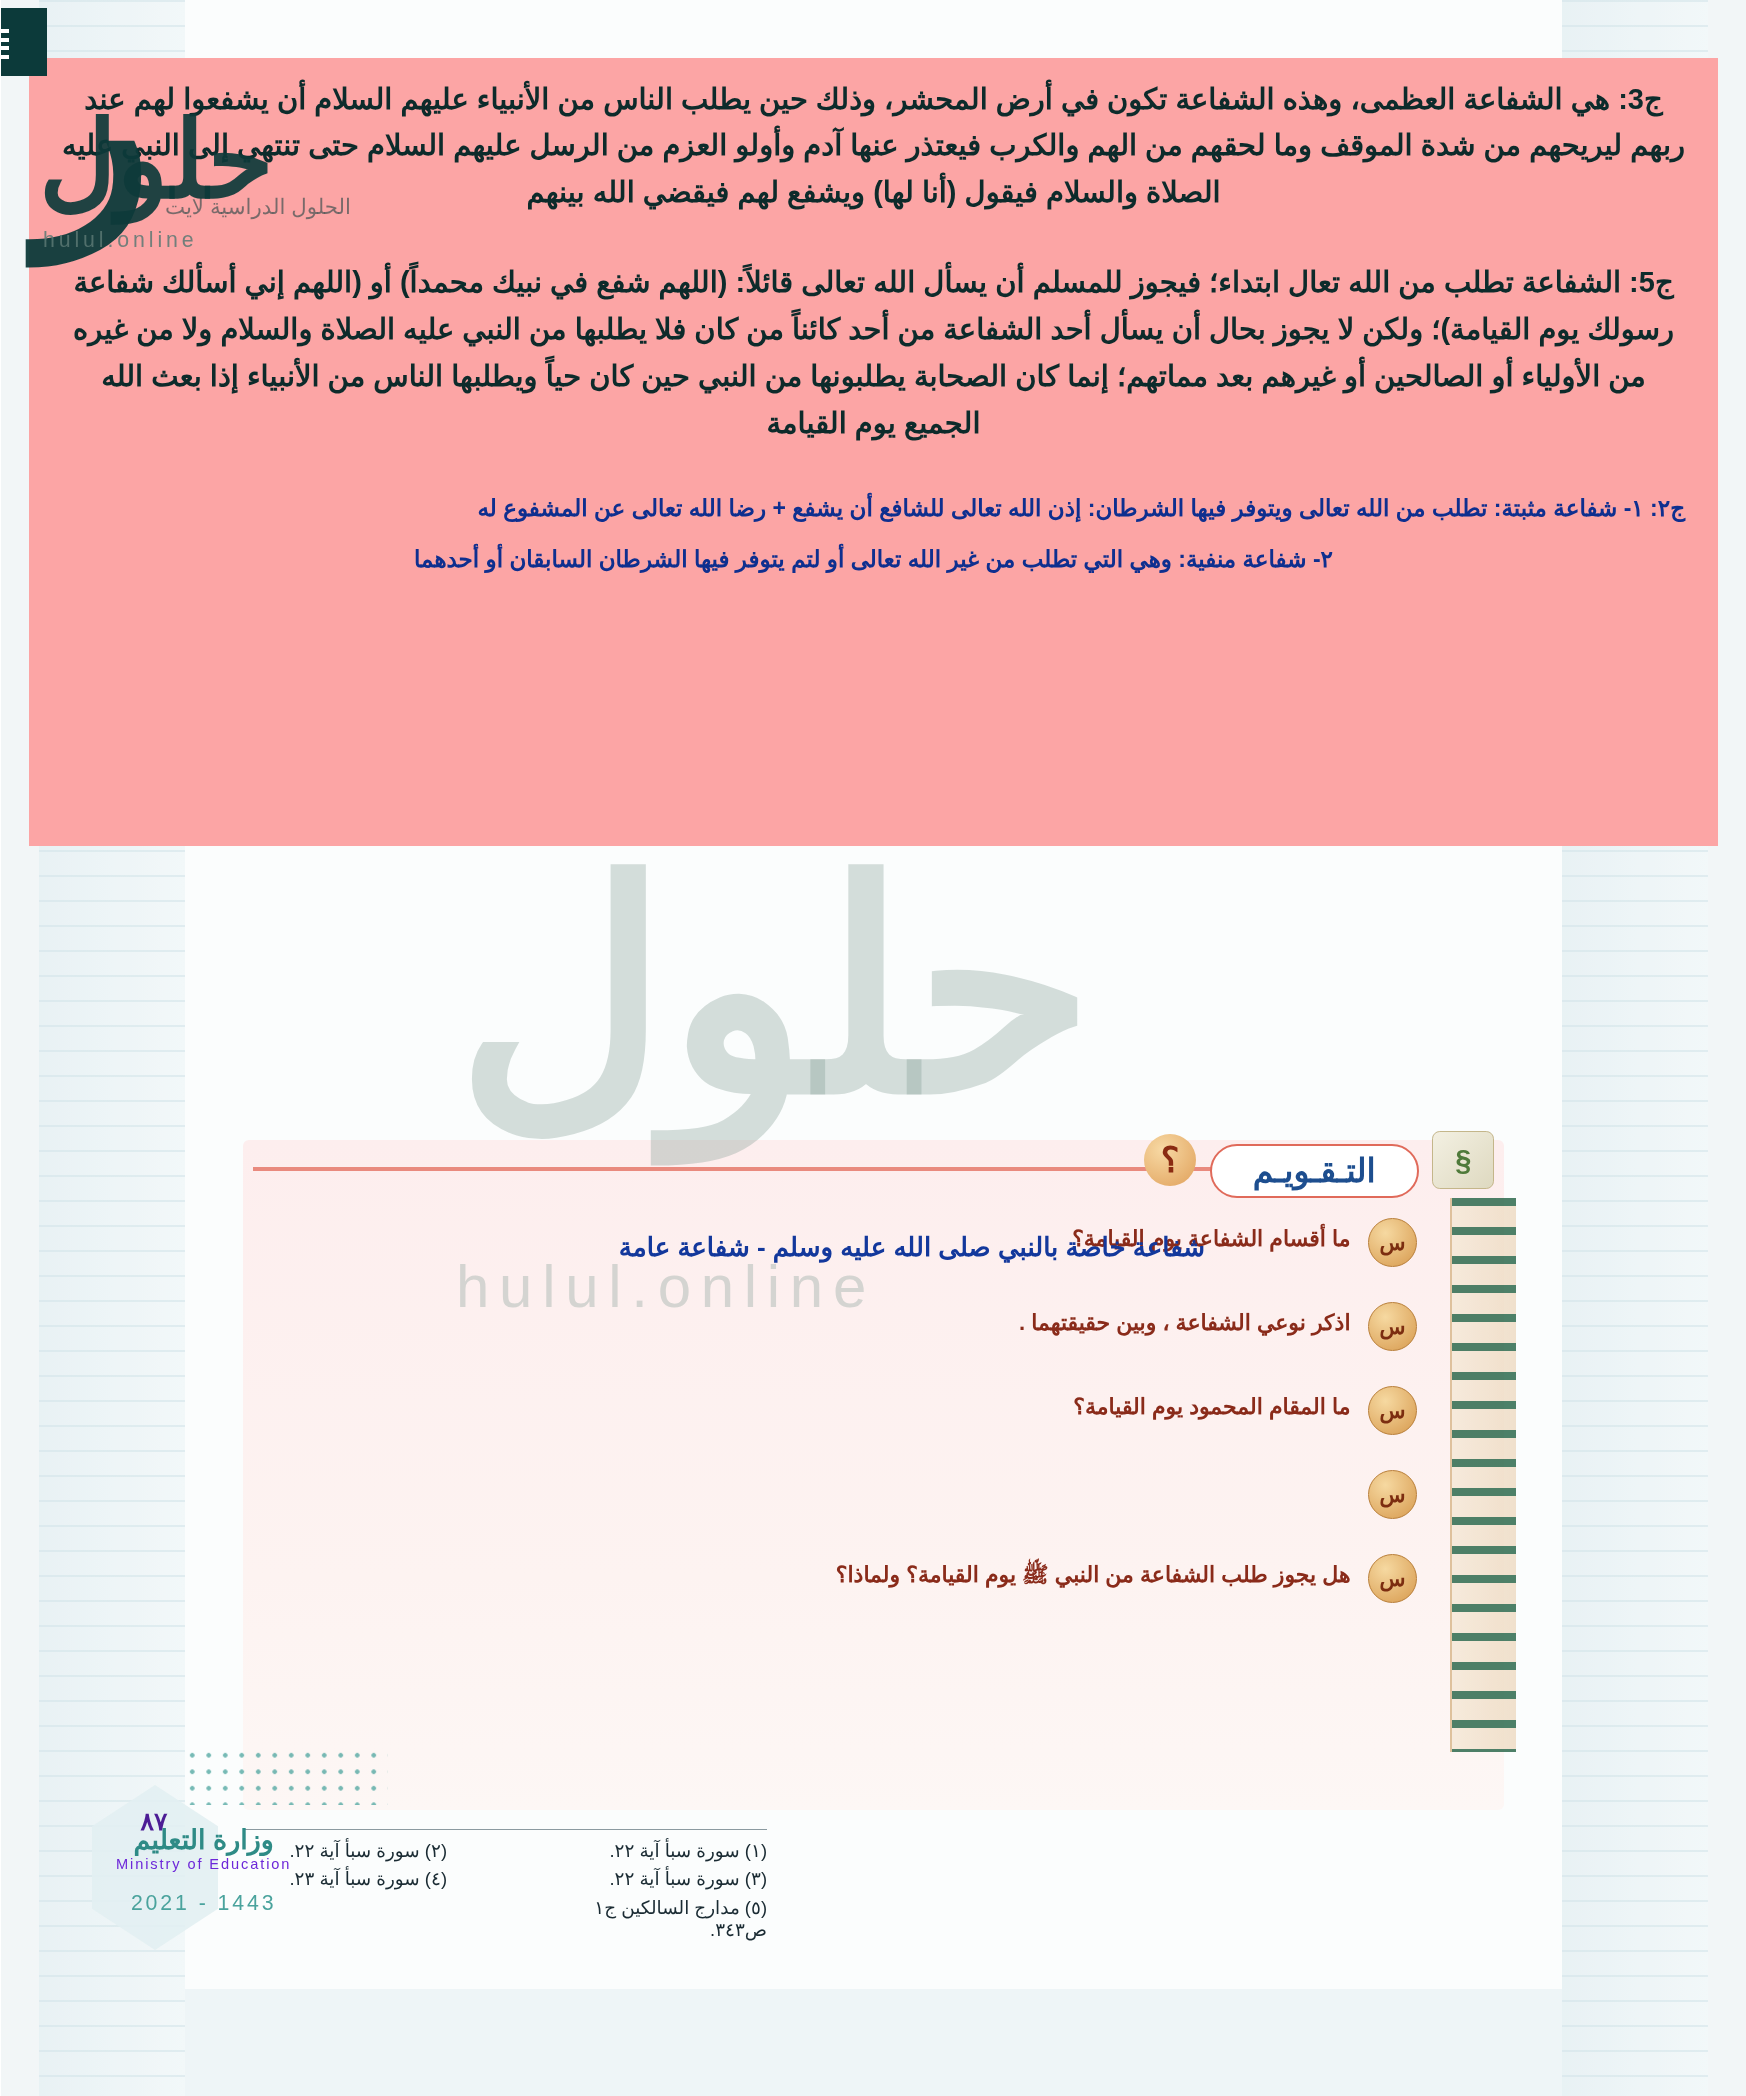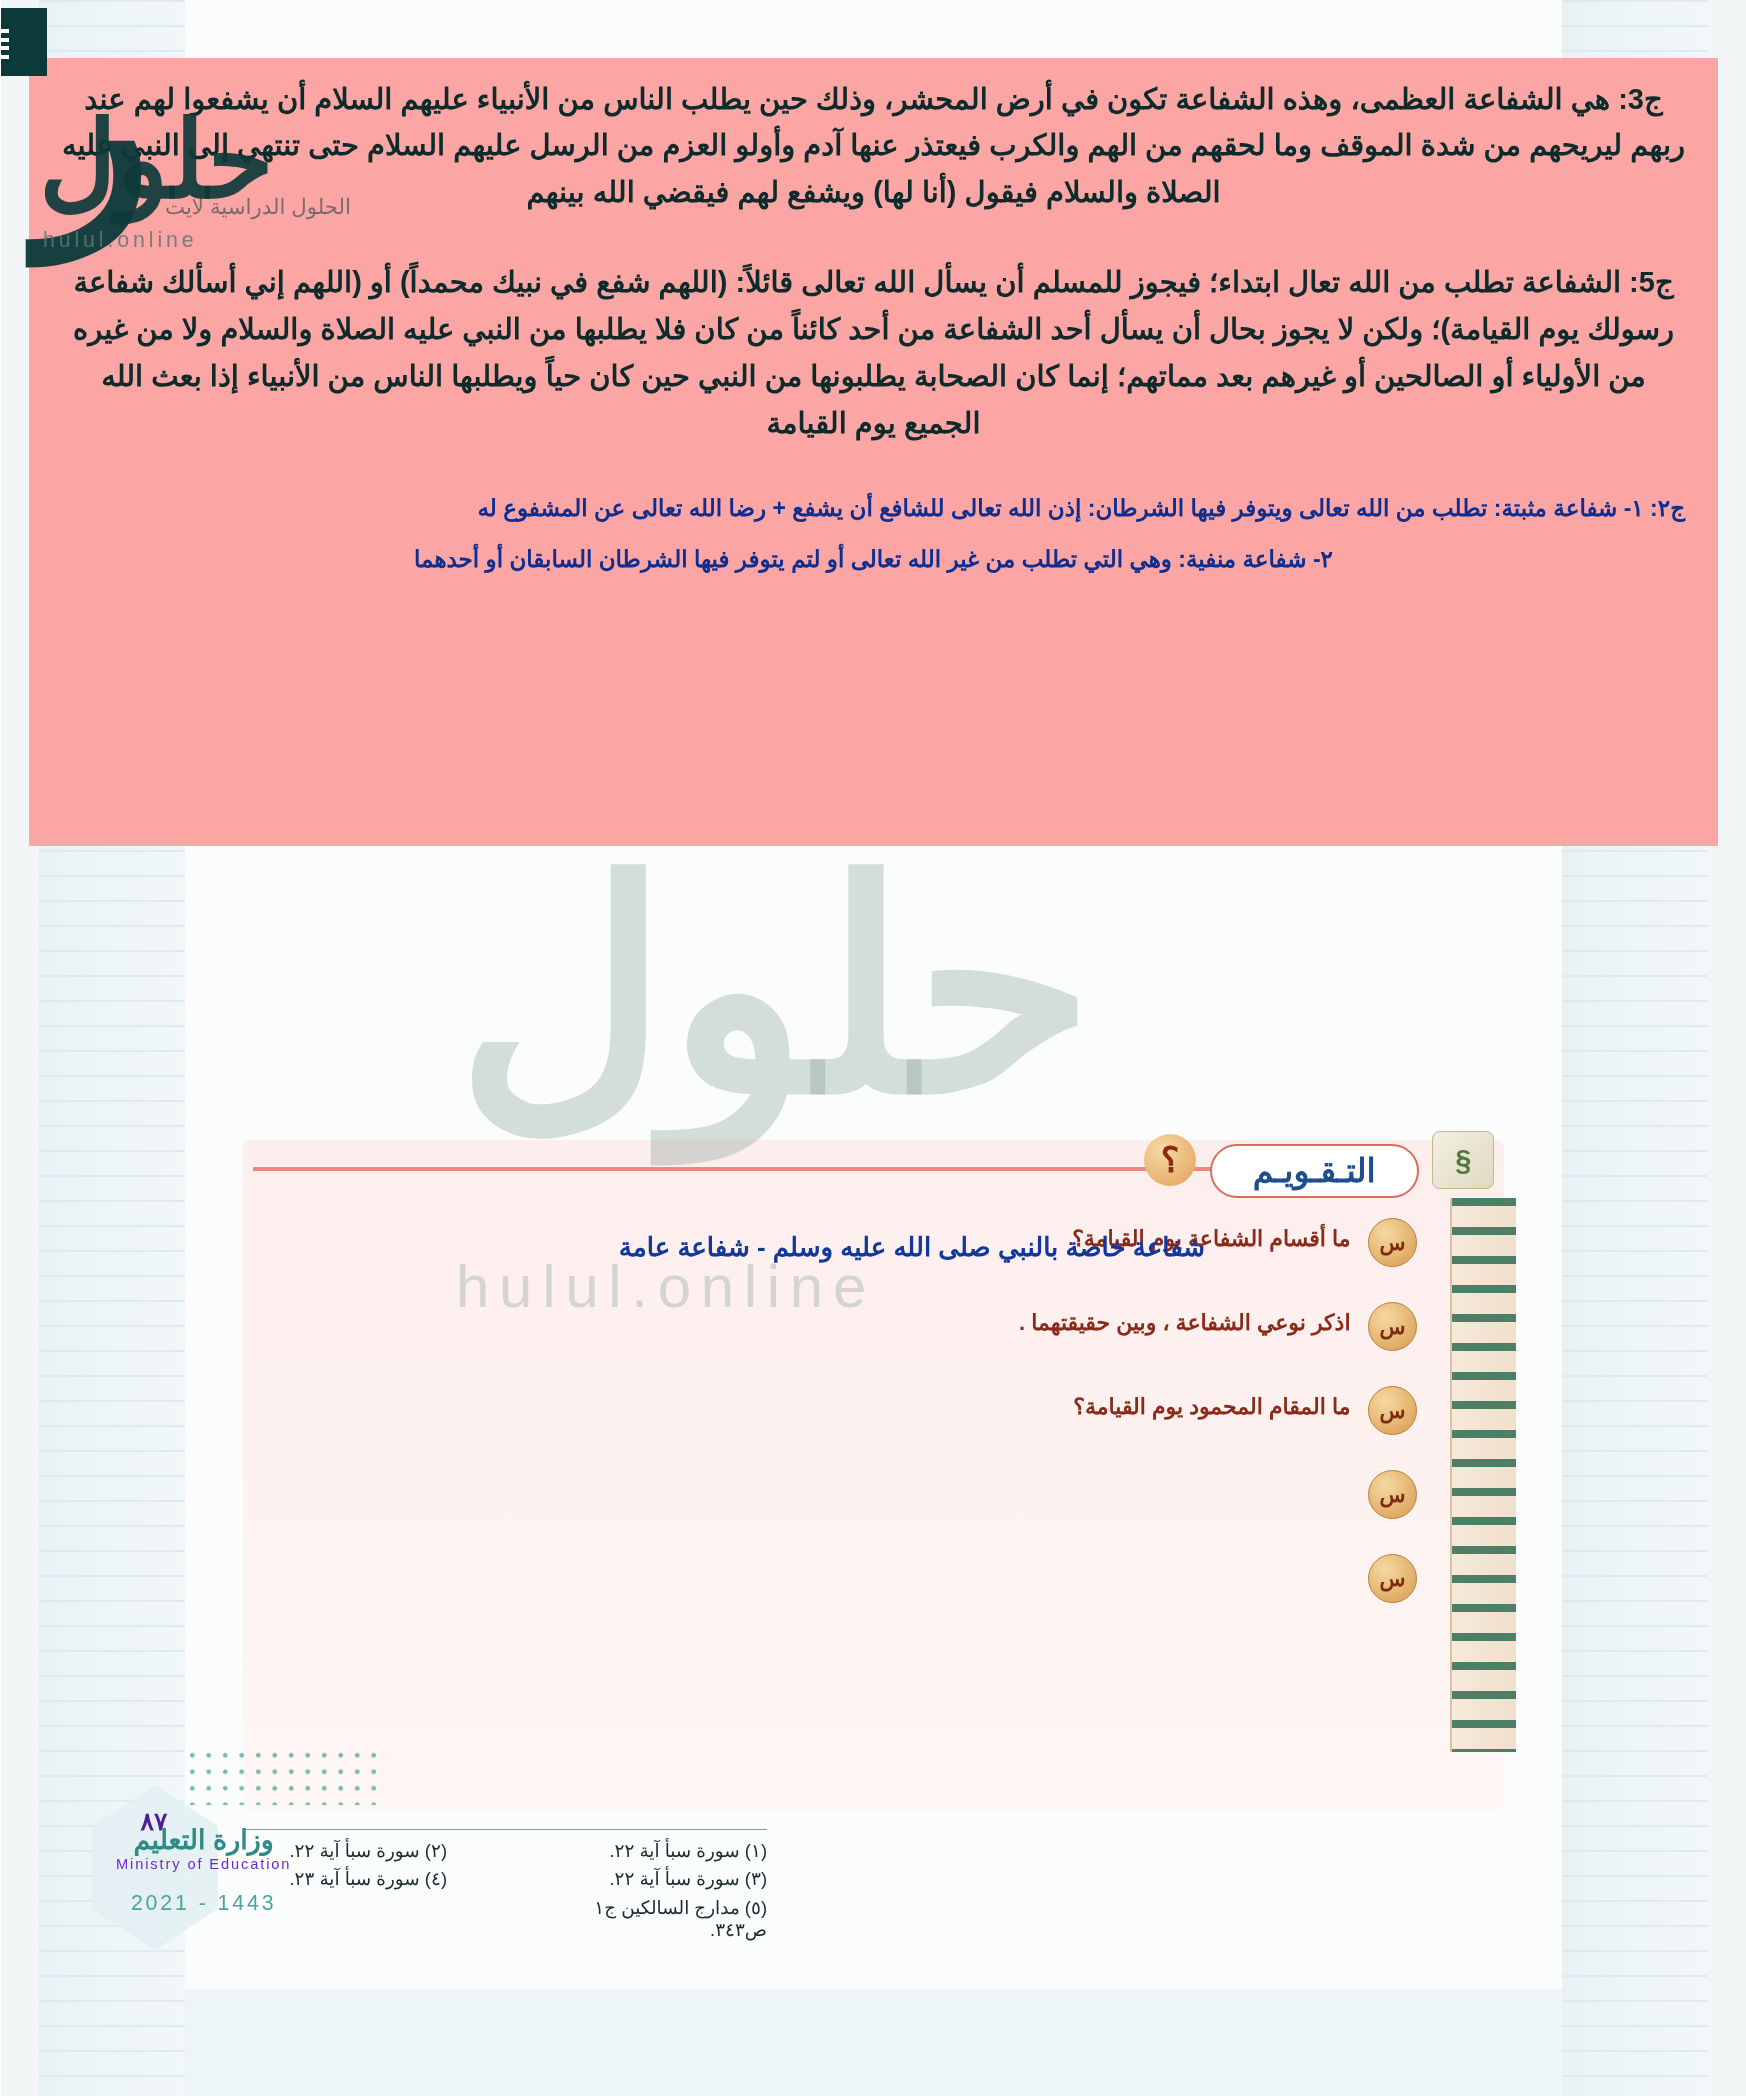--- a/index.html
+++ b/index.html
@@ -363,20 +363,21 @@
       </div>
       <div class="q-row">
         <span class="q-bullet">س</span>
         <span class="q-text">ما المقام المحمود يوم القيامة؟</span>
       </div>
       <div class="q-row">
         <span class="q-bullet">س</span>
       </div>
       <div class="q-row">
         <span class="q-bullet">س</span>
+        <span class="q-text">هل يجوز طلب الشفاعة من النبي ﷺ يوم القيامة؟ ولماذا؟</span>
       </div>
     </div>
 
     <div class="handwritten-ans">شفاعة خاصة بالنبي صلى الله عليه وسلم - شفاعة عامة</div>
   </div>
 
   <div class="footnotes">
     <div class="fn-row">
       <span class="fn-cell">(١) سورة سبأ آية ٢٢.</span>
       <span class="fn-cell">(٢) سورة سبأ آية ٢٢.</span>

